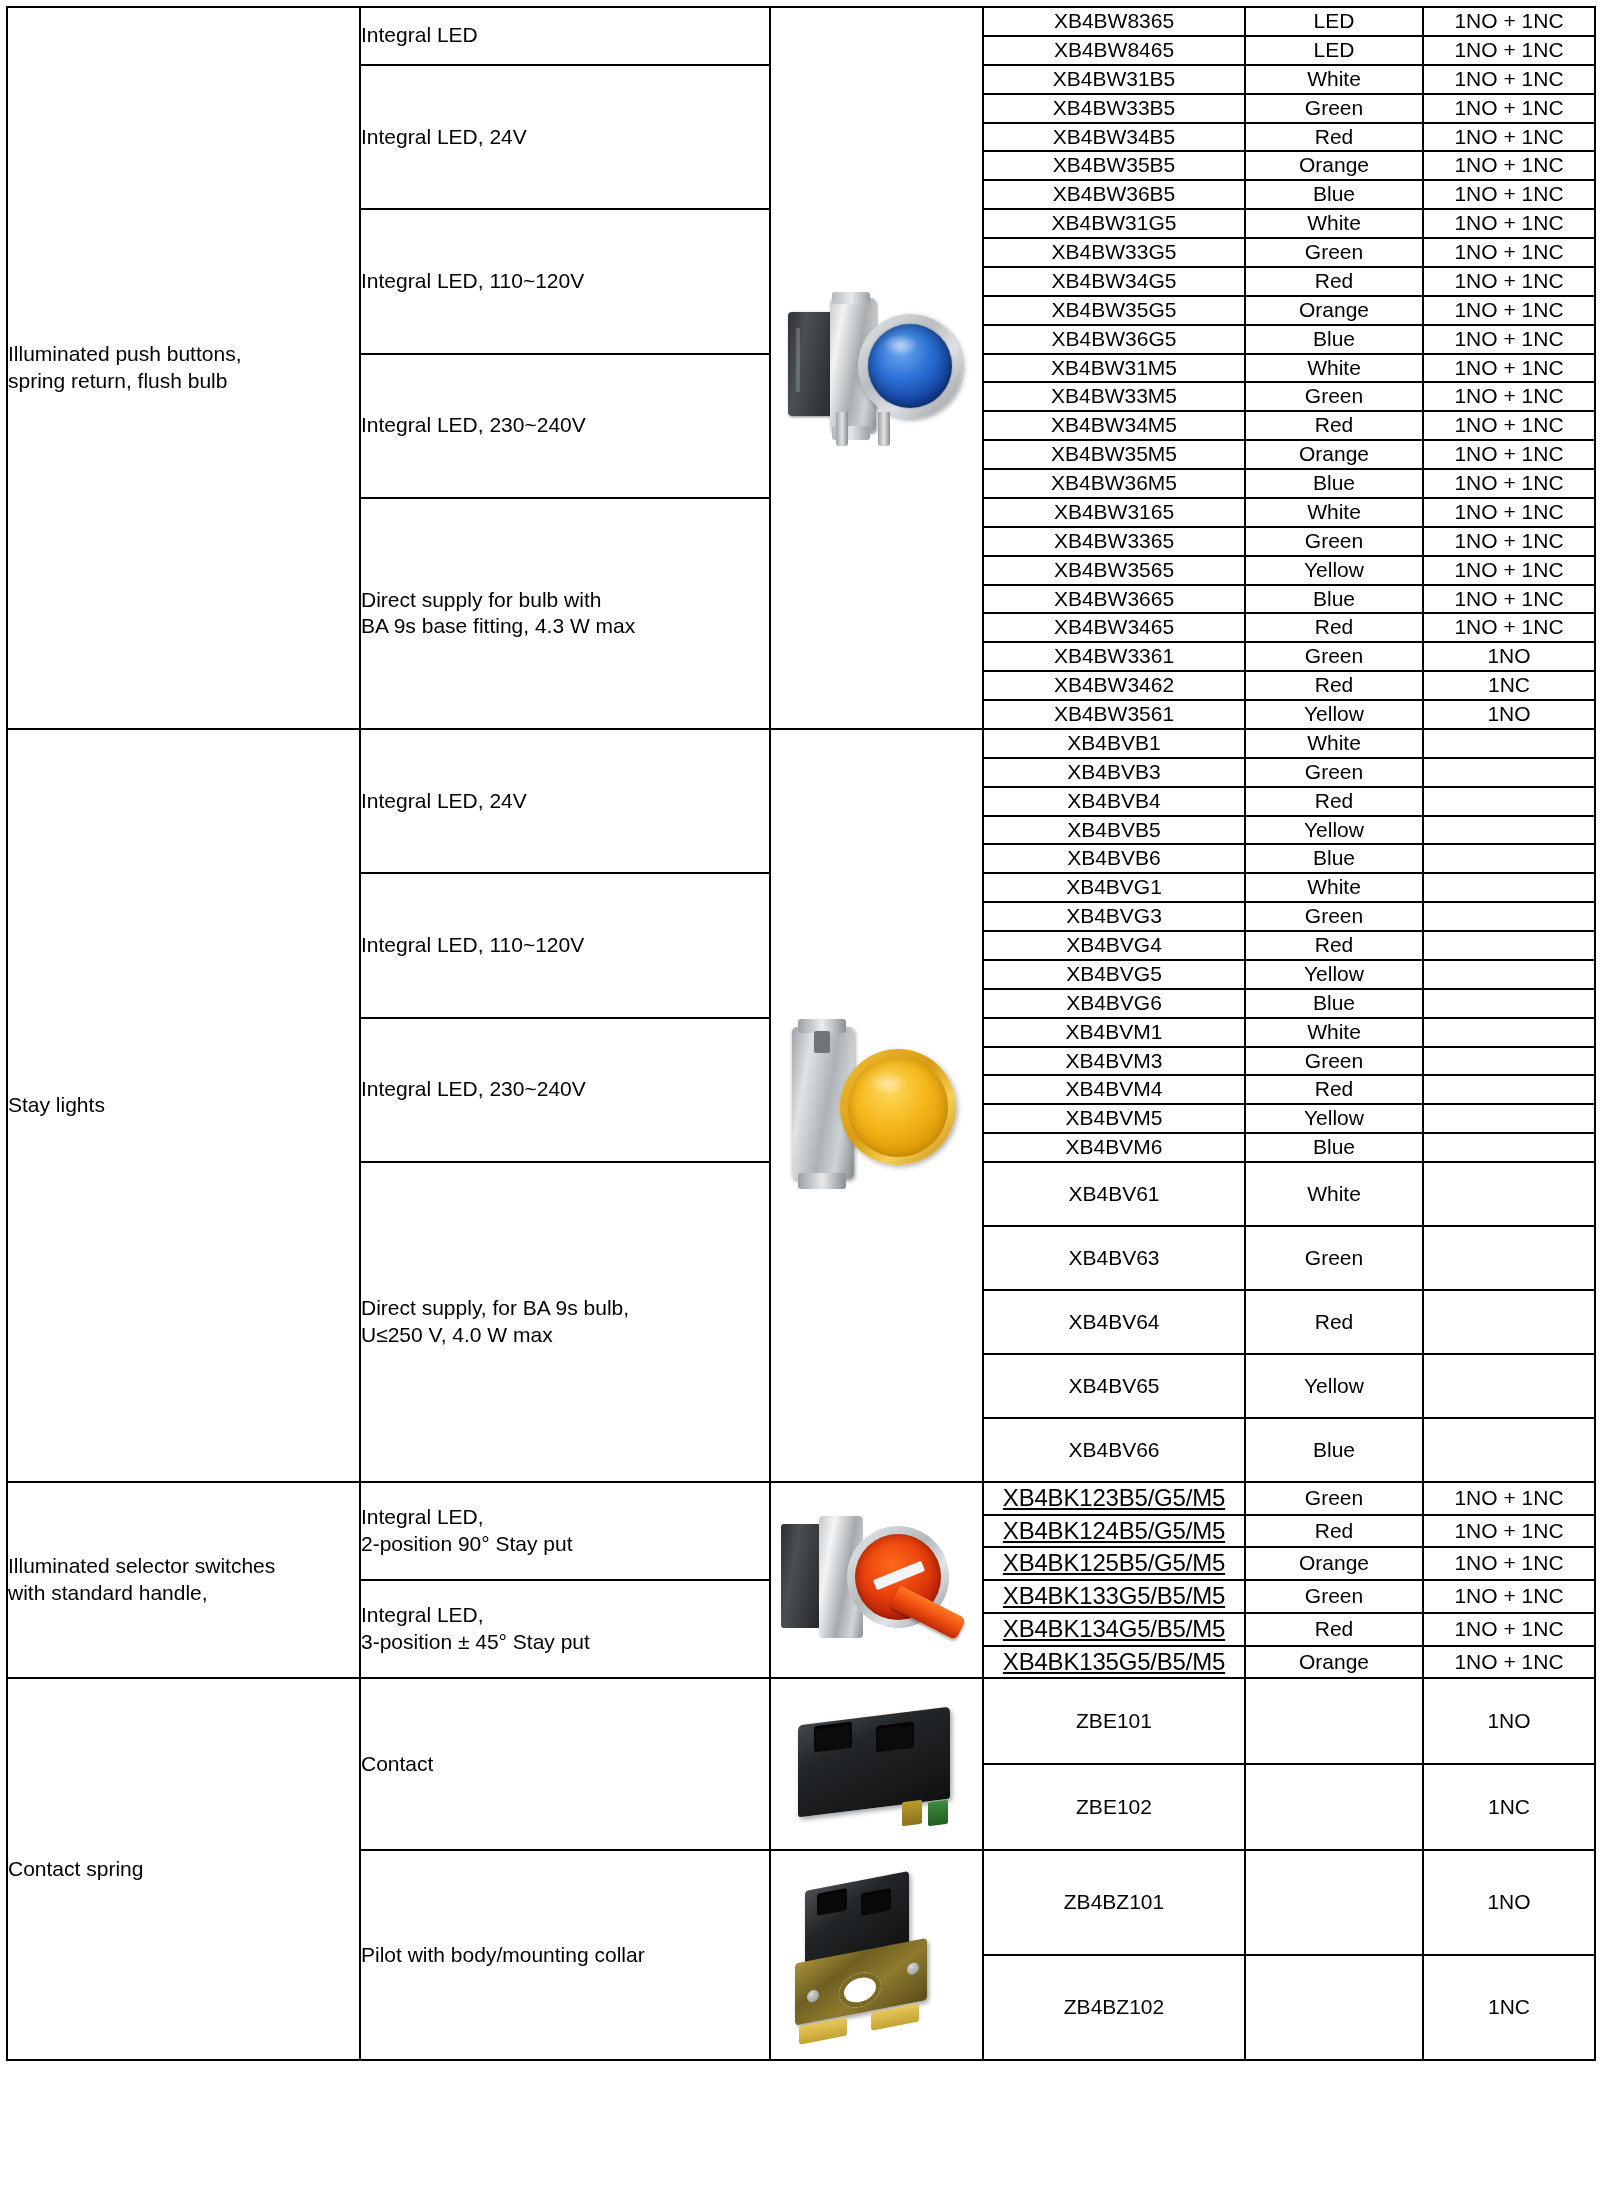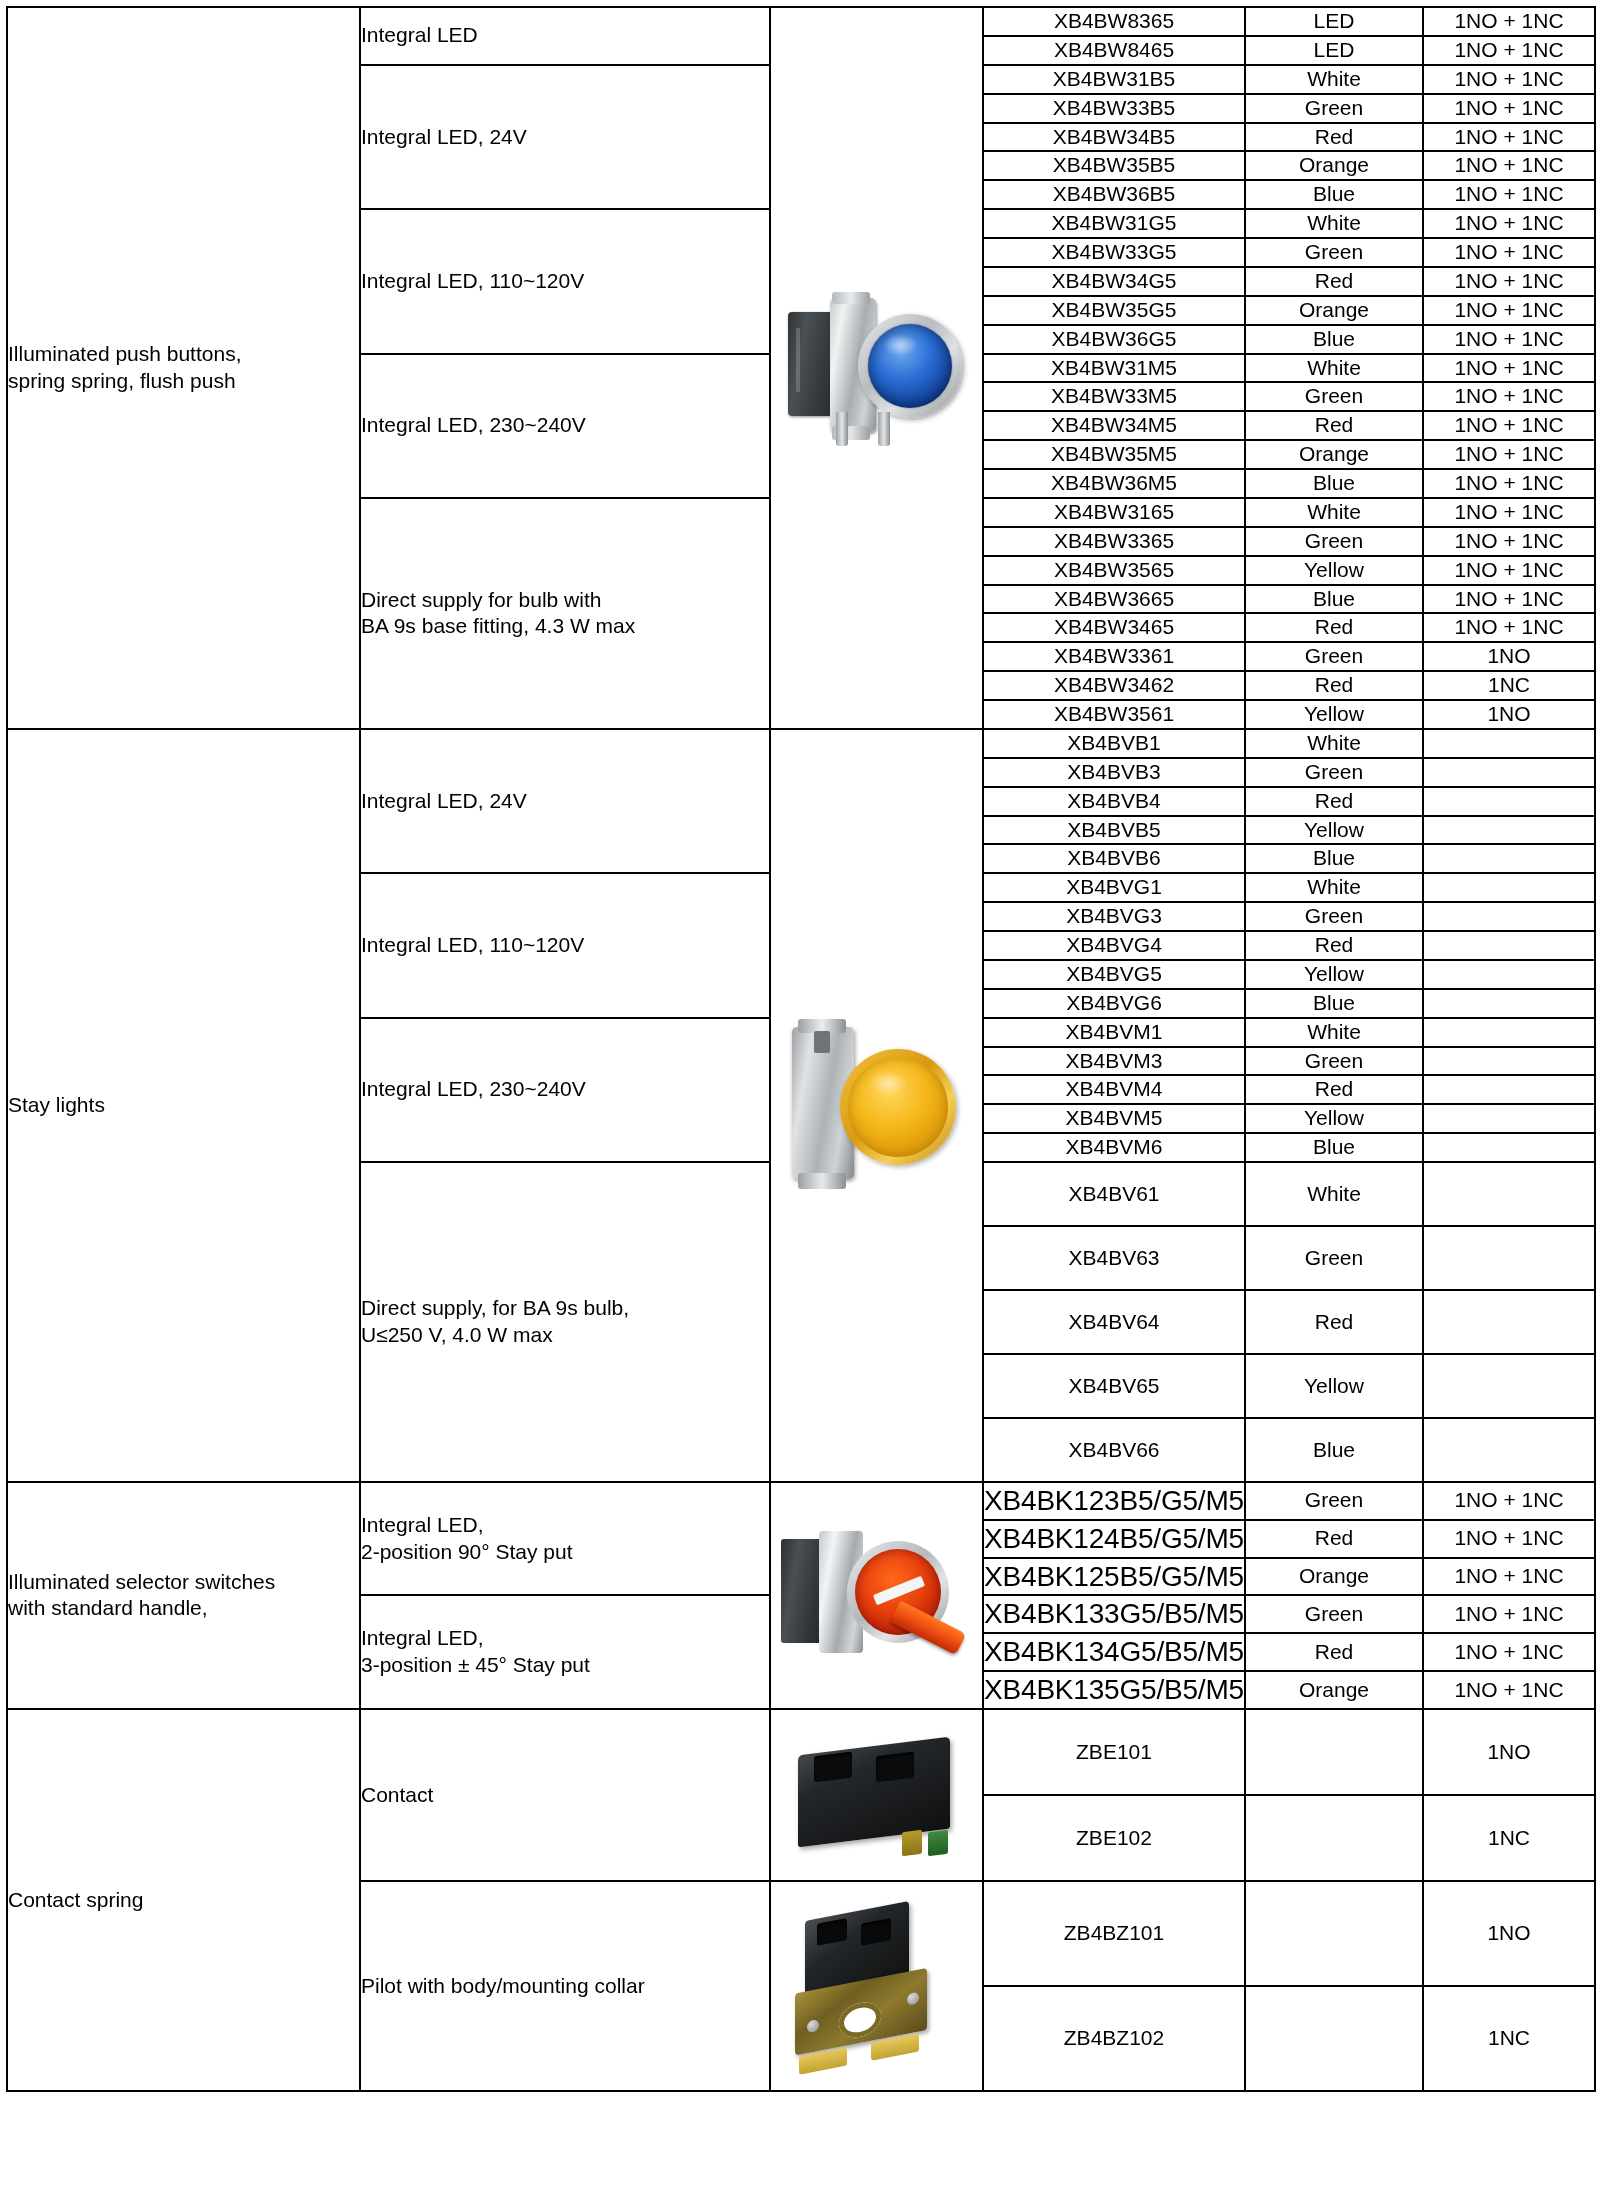--- a/index.html
+++ b/index.html
@@ -60,21 +60,21 @@
     overflow: hidden;
   }
   td.ref, td.color, td.contact {
     text-align: center;
     vertical-align: middle;
     white-space: nowrap;
   }
   td.ref { font-size: 21px; }
   td.color { font-size: 21px; }
   td.contact { font-size: 21px; }
-  td.ref.small { font-size: 28px; letter-spacing: -0.2px; }
+  td.ref.small { font-size: 24px; letter-spacing: -0.2px; text-decoration: underline; }
 
   .row-std { height: 23.6px; }
   .row-xtall { height: 64px; }
 
   
   .prod {
     position: relative;
     width: 205px;
     height: 100%;
     min-height: 120px;
@@ -305,21 +305,21 @@
         <col class="c-desc">
         <col class="c-img">
     <col class="c-ref">
         <col class="c-color">
         <col class="c-contact">
   </colgroup>
   <tbody>
 
   <tr class="row-std">
     <td class="family" rowspan="25" style="white-space:pre-line">Illuminated push buttons,
-spring spring, flush push</td>
+spring return, flush bulb</td>
     <td class="desc" rowspan="2" style="white-space:pre-line">Integral LED</td>
     <td class="imgcell" rowspan="25">
       <div class="prod pb-wrap ctr" style="position:relative;top:auto;left:auto;transform:none;margin:0 auto;">
         <div class="pb-body"></div>
         <div class="pb-collar"></div>
         <div class="pb-ring"></div>
         <div class="pb-lens"></div>
         <div class="pb-leg-a"></div>
         <div class="pb-leg-b"></div>
       </div>

